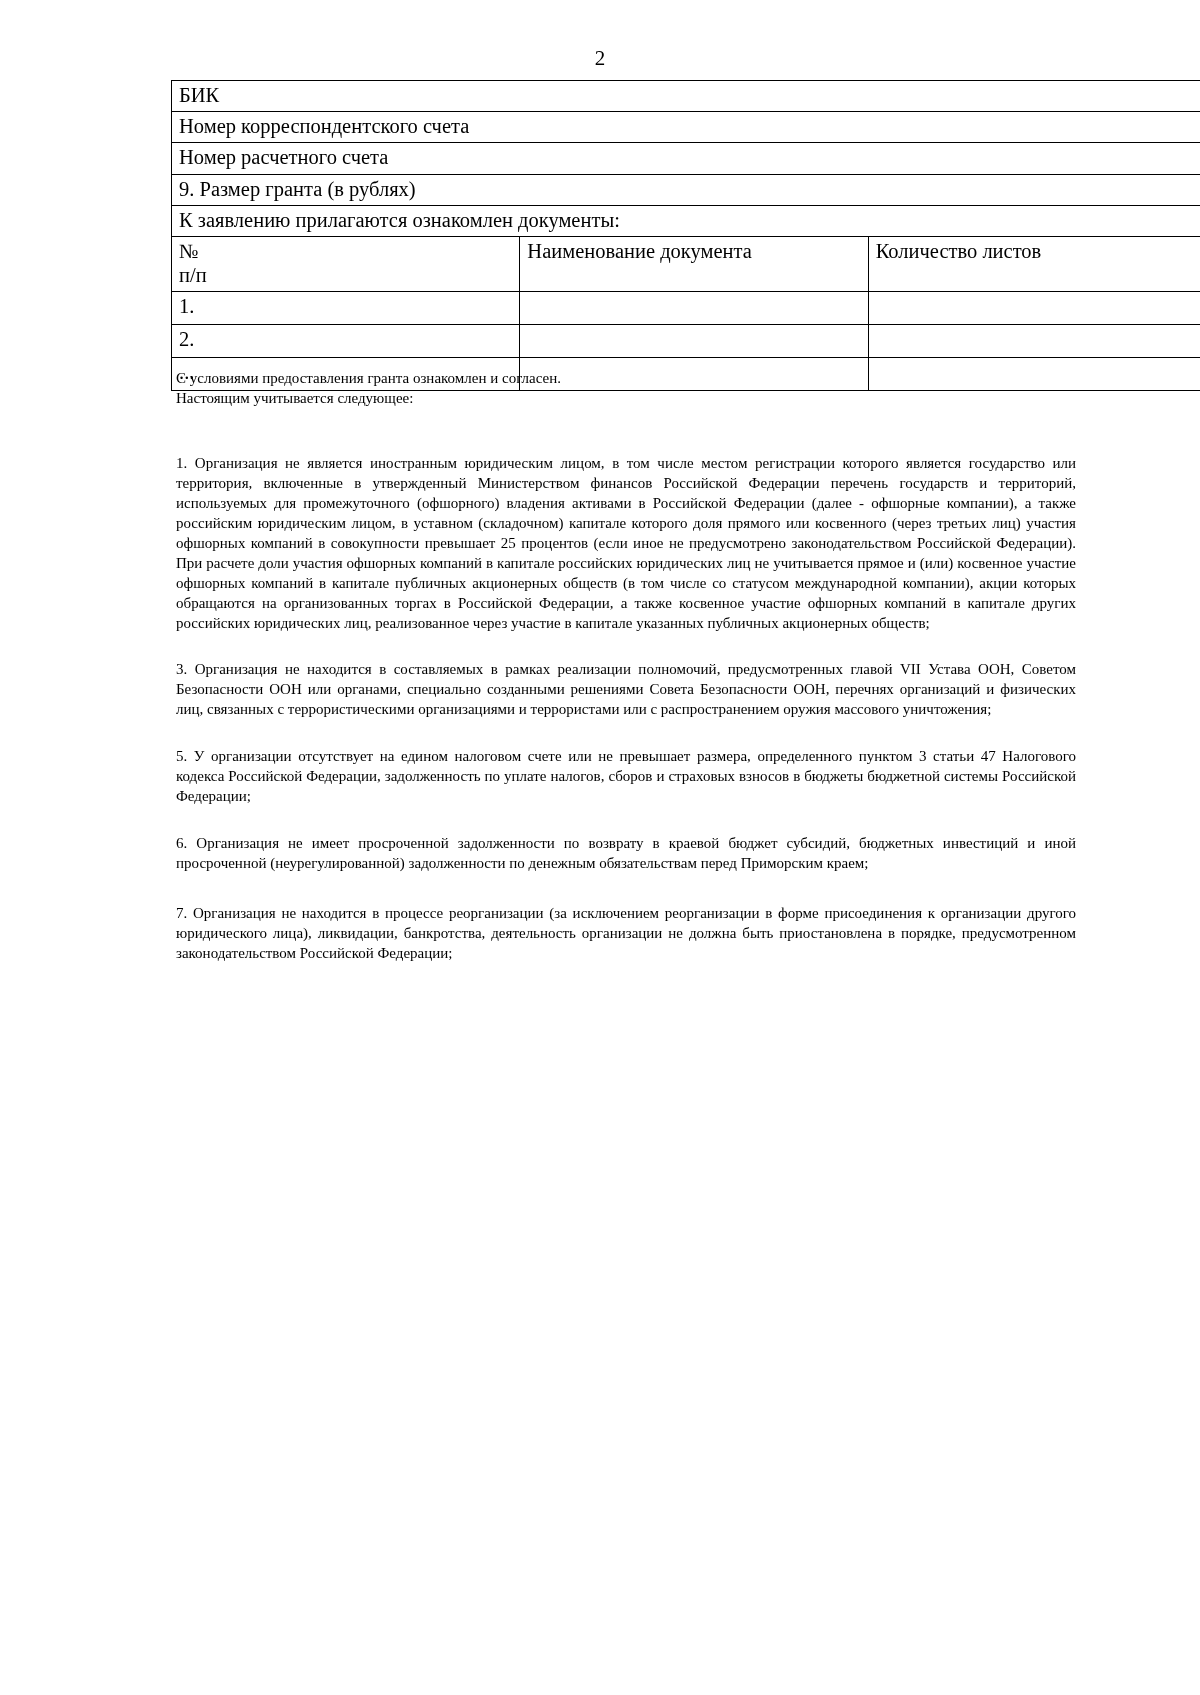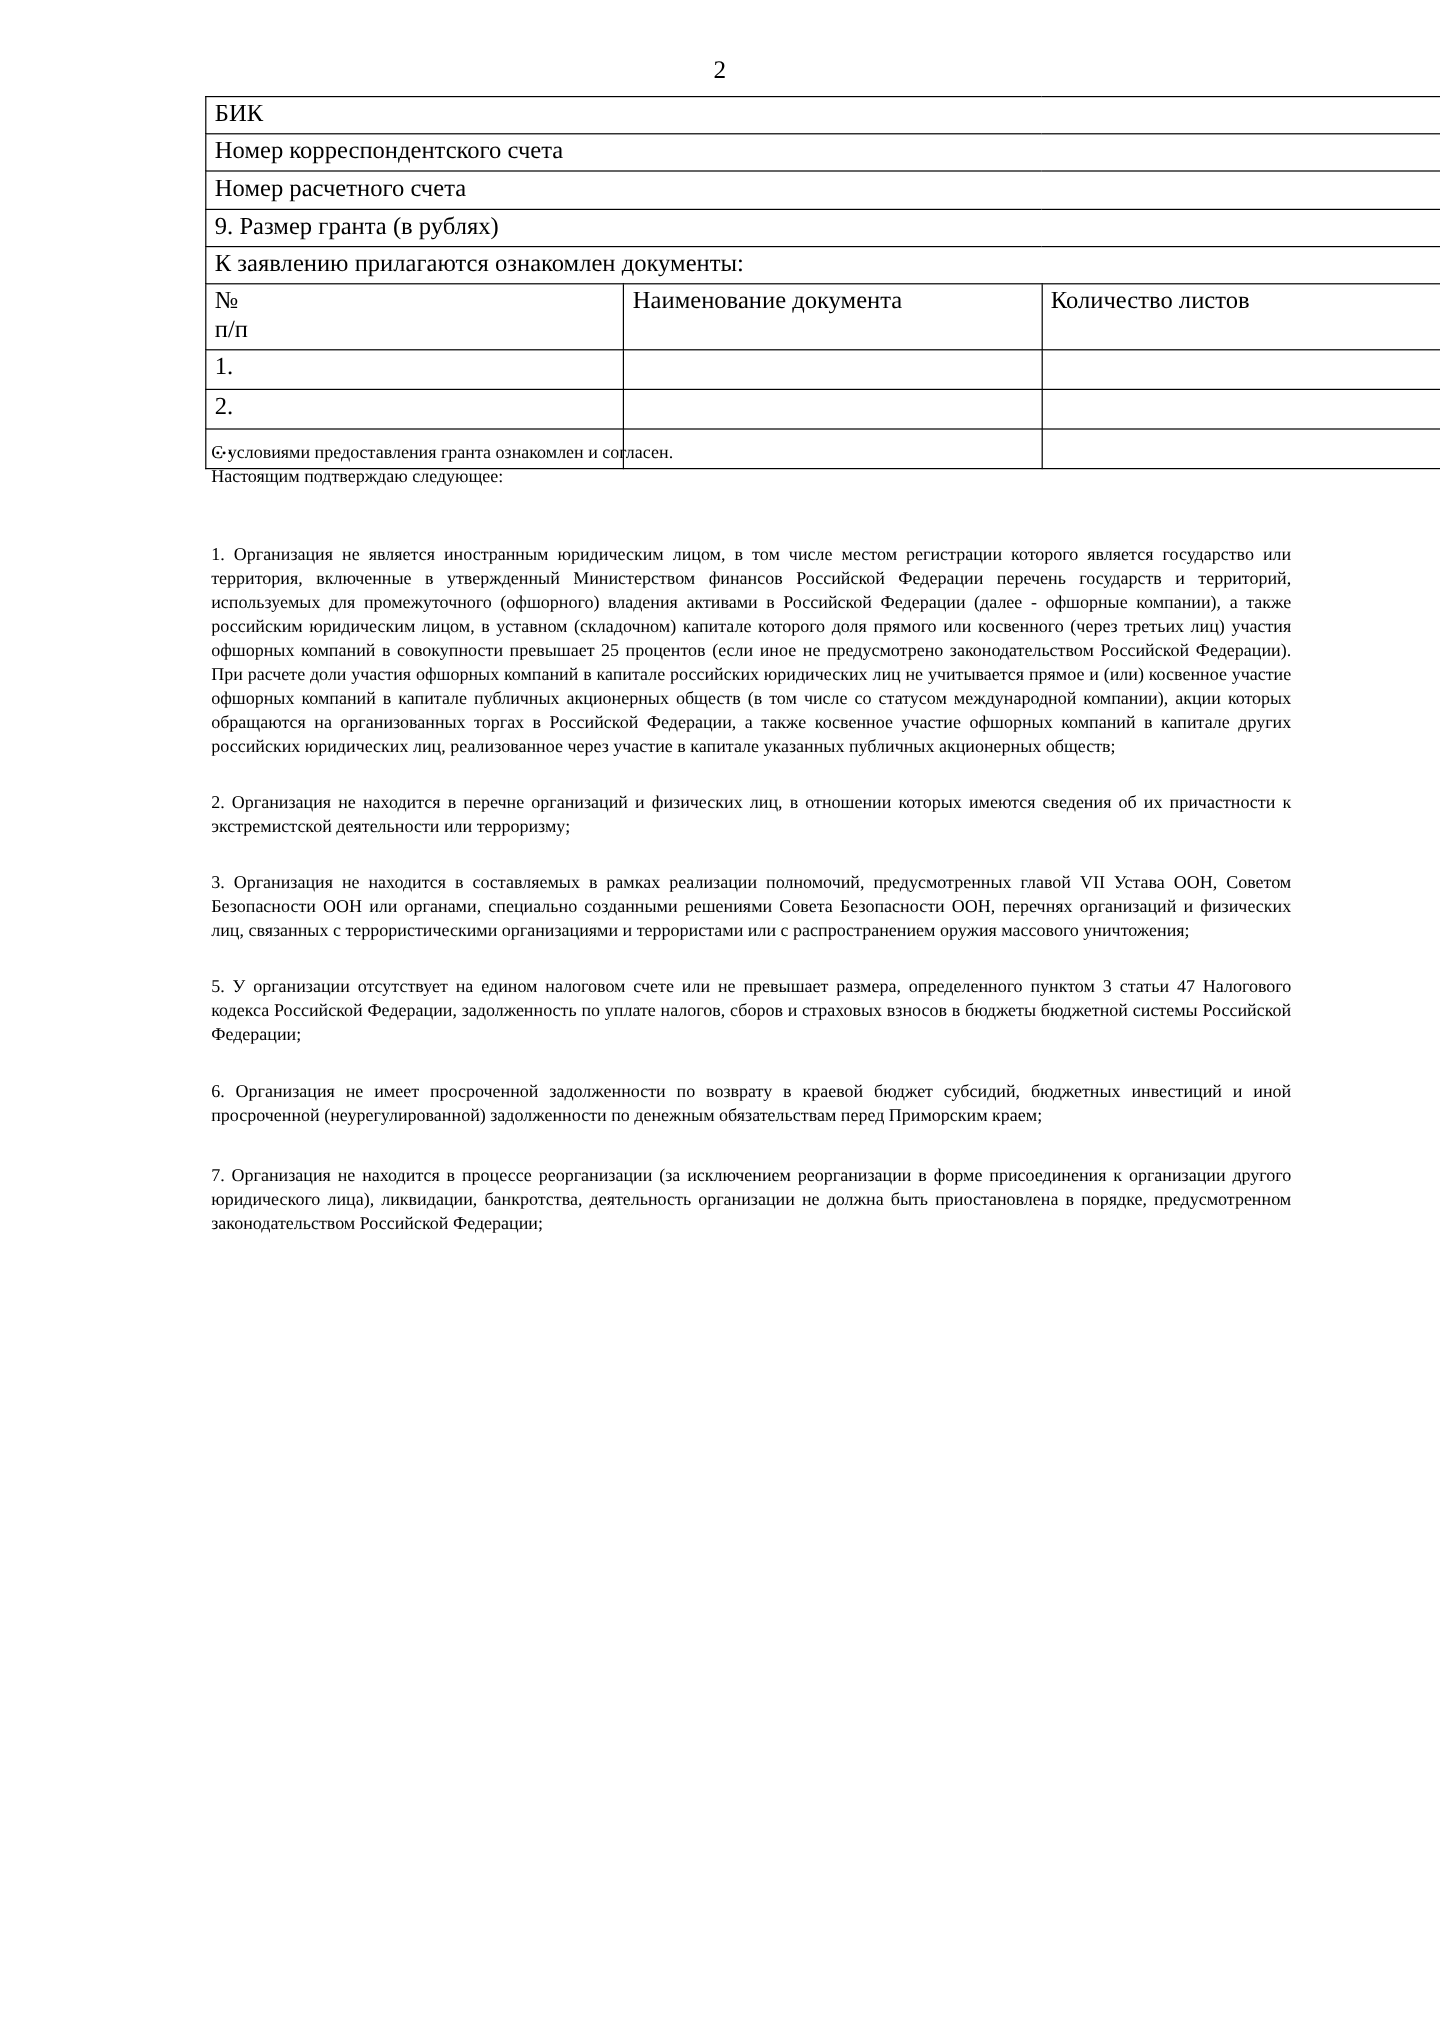--- a/index.html
+++ b/index.html
@@ -144,25 +144,24 @@
       <tr>
         <td class="row-num">...</td>
         <td></td>
         <td></td>
       </tr>
     </tbody>
   </table>
 
   <div class="body-text lead">
     <p>С условиями предоставления гранта ознакомлен и согласен.</p>
-    <p>Настоящим подтверждаю следующее:</p>
+    <p>Настоящим учитывается следующее:</p>
   </div>
 
   <div class="body-text clauses">
     <p class="tight-top">1. Организация не является иностранным юридическим лицом, в том числе местом регистрации которого является государство или территория, включенные в утвержденный Министерством финансов Российской Федерации перечень государств и территорий, используемых для промежуточного (офшорного) владения активами в Российской Федерации (далее - офшорные компании), а также российским юридическим лицом, в уставном (складочном) капитале которого доля прямого или косвенного (через третьих лиц) участия офшорных компаний в совокупности превышает 25 процентов (если иное не предусмотрено законодательством Российской Федерации). При расчете доли участия офшорных компаний в капитале российских юридических лиц не учитывается прямое и (или) косвенное участие офшорных компаний в капитале публичных акционерных обществ (в том числе со статусом международной компании), акции которых обращаются на организованных торгах в Российской Федерации, а также косвенное участие офшорных компаний в капитале других российских юридических лиц, реализованное через участие в капитале указанных публичных акционерных обществ;</p>
-    <p>2. Организация не находится в перечне организаций и физических лиц, в отношении которых имеются сведения об их причастности к экстремистской деятельности или терроризму;</p>
     <p>3. Организация не находится в составляемых в рамках реализации полномочий, предусмотренных главой VII Устава ООН, Советом Безопасности ООН или органами, специально созданными решениями Совета Безопасности ООН, перечнях организаций и физических лиц, связанных с террористическими организациями и террористами или с распространением оружия массового уничтожения;</p>
     <p>5. У организации отсутствует на едином налоговом счете или не превышает размера, определенного пунктом 3 статьи 47 Налогового кодекса Российской Федерации, задолженность по уплате налогов, сборов и страховых взносов в бюджеты бюджетной системы Российской Федерации;</p>
     <p>6. Организация не имеет просроченной задолженности по возврату в краевой бюджет субсидий, бюджетных инвестиций и иной просроченной (неурегулированной) задолженности по денежным обязательствам перед Приморским краем;</p>
     <p>7. Организация не находится в процессе реорганизации (за исключением реорганизации в форме присоединения к организации другого юридического лица), ликвидации, банкротства, деятельность организации не должна быть приостановлена в порядке, предусмотренном законодательством Российской Федерации;</p>
   </div>
 
 </div>
 
 </body></html>

